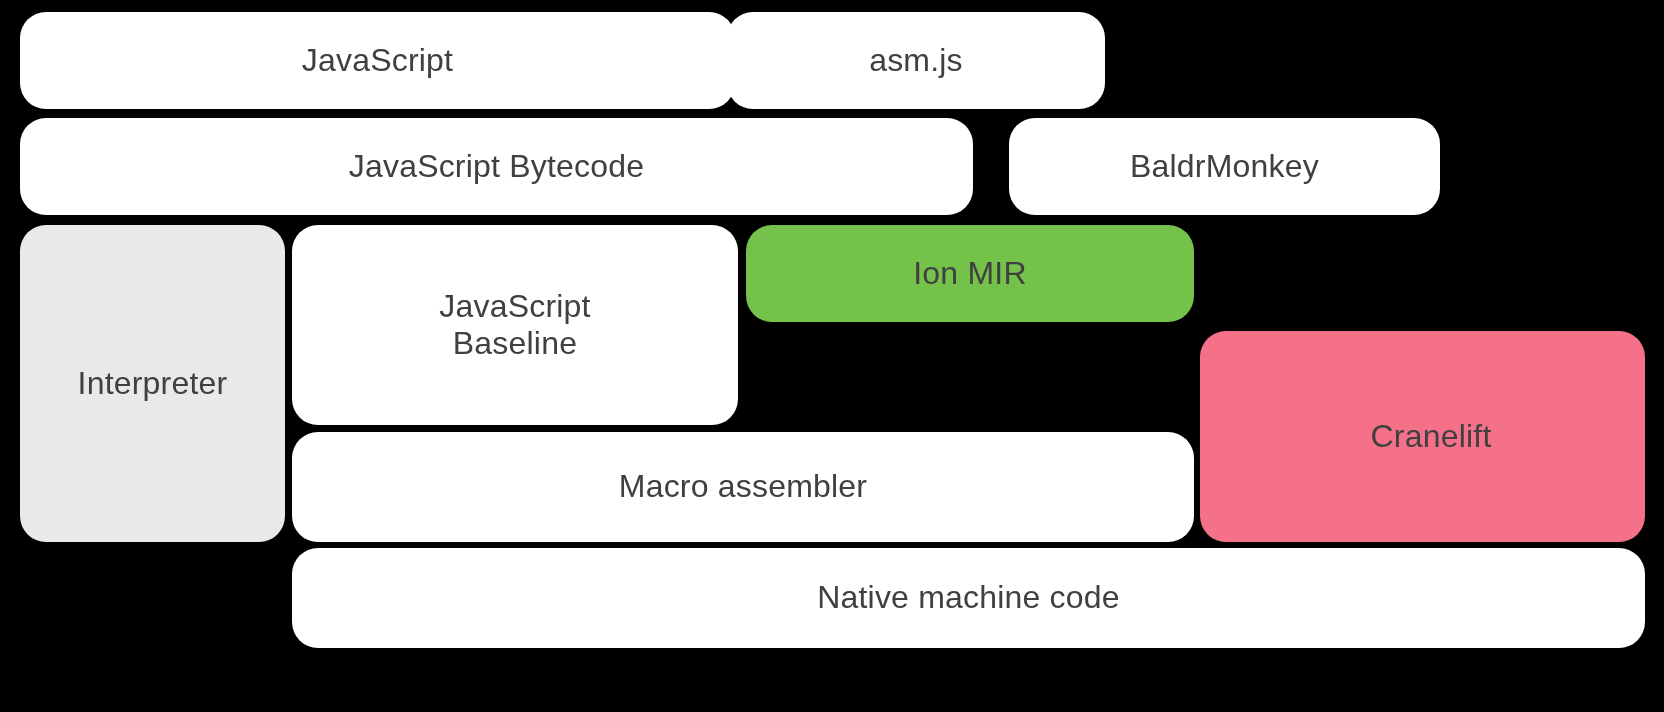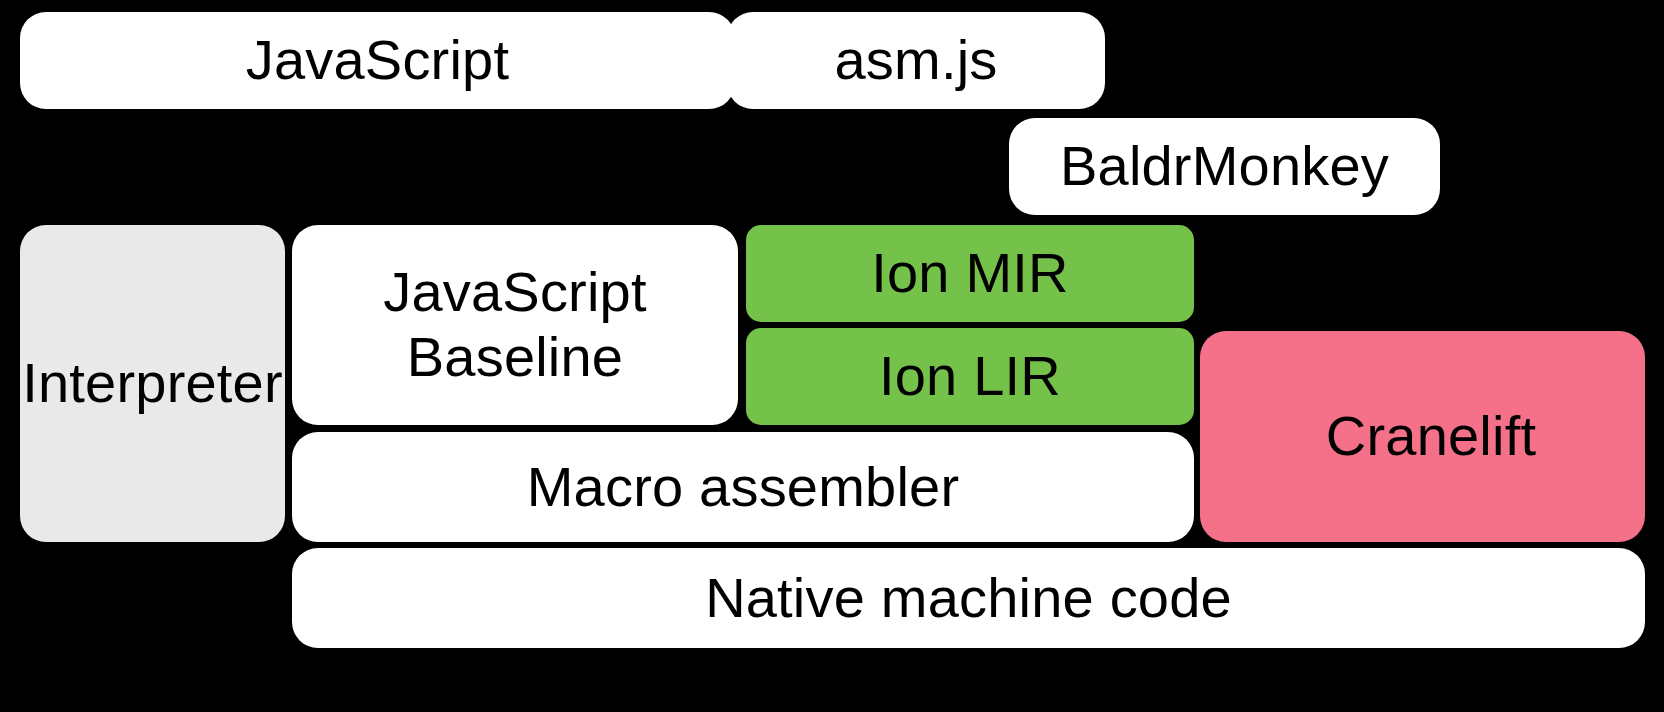--- a/index.html
+++ b/index.html
@@ -21,54 +21,54 @@
   }
   .node {
     position: absolute;
     box-sizing: border-box;
     display: flex;
     align-items: center;
     justify-content: center;
     text-align: center;
     border-radius: 26px;
     background: #ffffff;
-    color: #000000;
-    font-size: 56px;
+    color: #404040;
+    font-size: 32px;
     font-weight: 400;
     line-height: 1.16;
     letter-spacing: 0.2px;
     white-space: pre-line;
     padding: 2px 10px;
   }
   .node.grey  { background: #e9e9e9; }
   .node.green { background: #74c council; }
-  .node.green { background: #74c24a; border-radius: 15px; }
+  .node.green { background: #74c24a; }
   .node.pink  { background: #f47189; padding-left: 27px; }
 </style>
 </head>
 <body>
 
 <div id="stack" style="background: rgb(0, 0, 0);">
 
   <div class="node" style="left: 20px; top: 12px; width: 715px; height: 97px; background: rgb(255, 255, 255);">JavaScript</div>
 
   <div class="node" style="left: 727px; top: 12px; width: 378px; height: 97px; background: rgb(255, 255, 255);">asm.js</div>
 
 
+  <div class="node" style="left: 20px; top: 118px; width: 953px; height: 97px; background: rgb(255, 255, 255);">JavaScript Bytecode</div>
 
   <div class="node" style="left: 978px; top: 118px; width: 431px; height: 97px; background: rgb(255, 255, 255); margin-left: 31px;">BaldrMonkey</div>
 
   <div class="node grey" style="left: 20px; top: 225px; width: 265px; height: 317px; background: rgb(233, 233, 233);">Interpreter</div>
 
   <div class="node" style="left: 292px; top: 225px; width: 446px; height: 200px; background: rgb(255, 255, 255);">JavaScript
 Baseline</div>
 
   <div class="node green" style="left: 746px; top: 225px; width: 448px; height: 97px; background: rgb(116, 194, 74);">Ion MIR</div>
 
-  <div class="node green" style="left: 746px; top: 328px; width: 448px; height: 97px; background: rgb(116, 194, 74);">Ion LIR</div>
 
   <div class="node pink" style="left: 1200px; top: 331px; width: 445px; height: 211px; background: rgb(244, 113, 137);">Cranelift</div>
 
   <div class="node" style="left: 292px; top: 432px; width: 902px; height: 110px; background: rgb(255, 255, 255);">Macro assembler</div>
 
   <div class="node" style="left: 292px; top: 548px; width: 1353px; height: 100px; background: rgb(255, 255, 255);">Native machine code</div>
 
 </div>
 
 </body></html>

